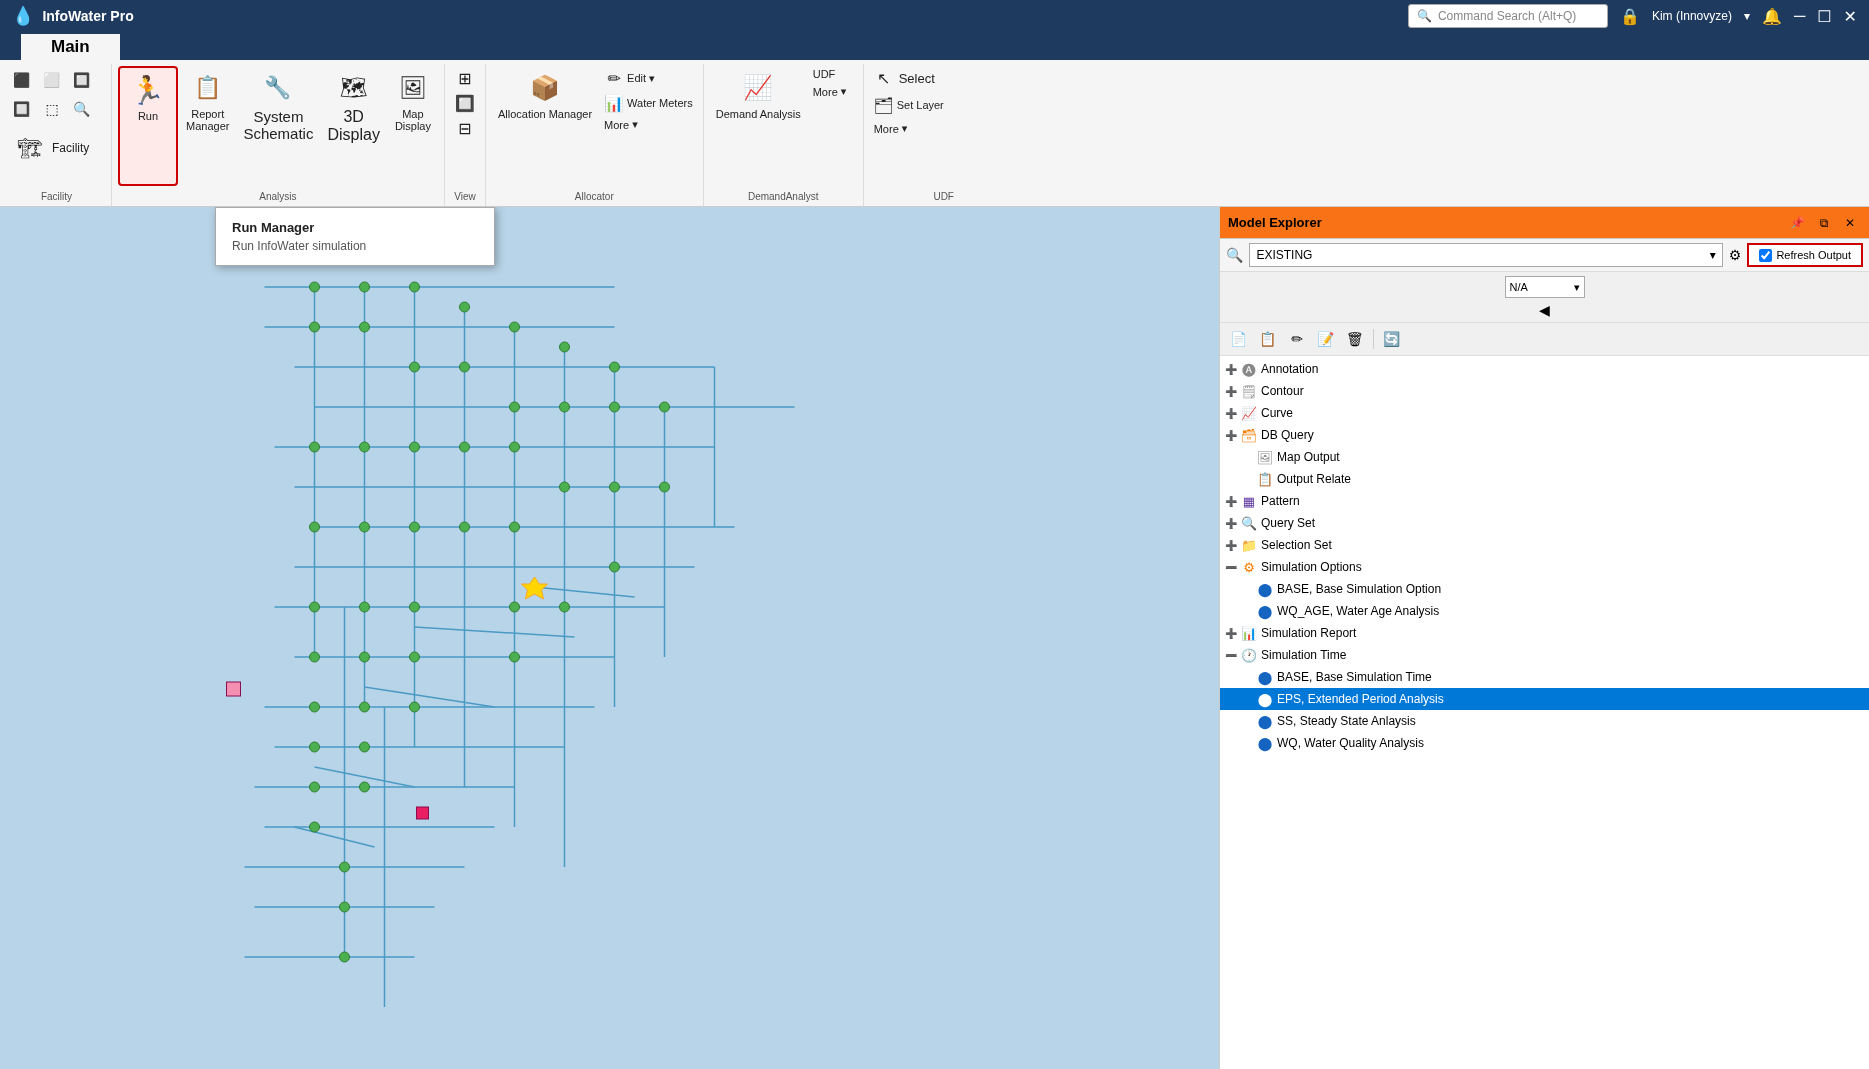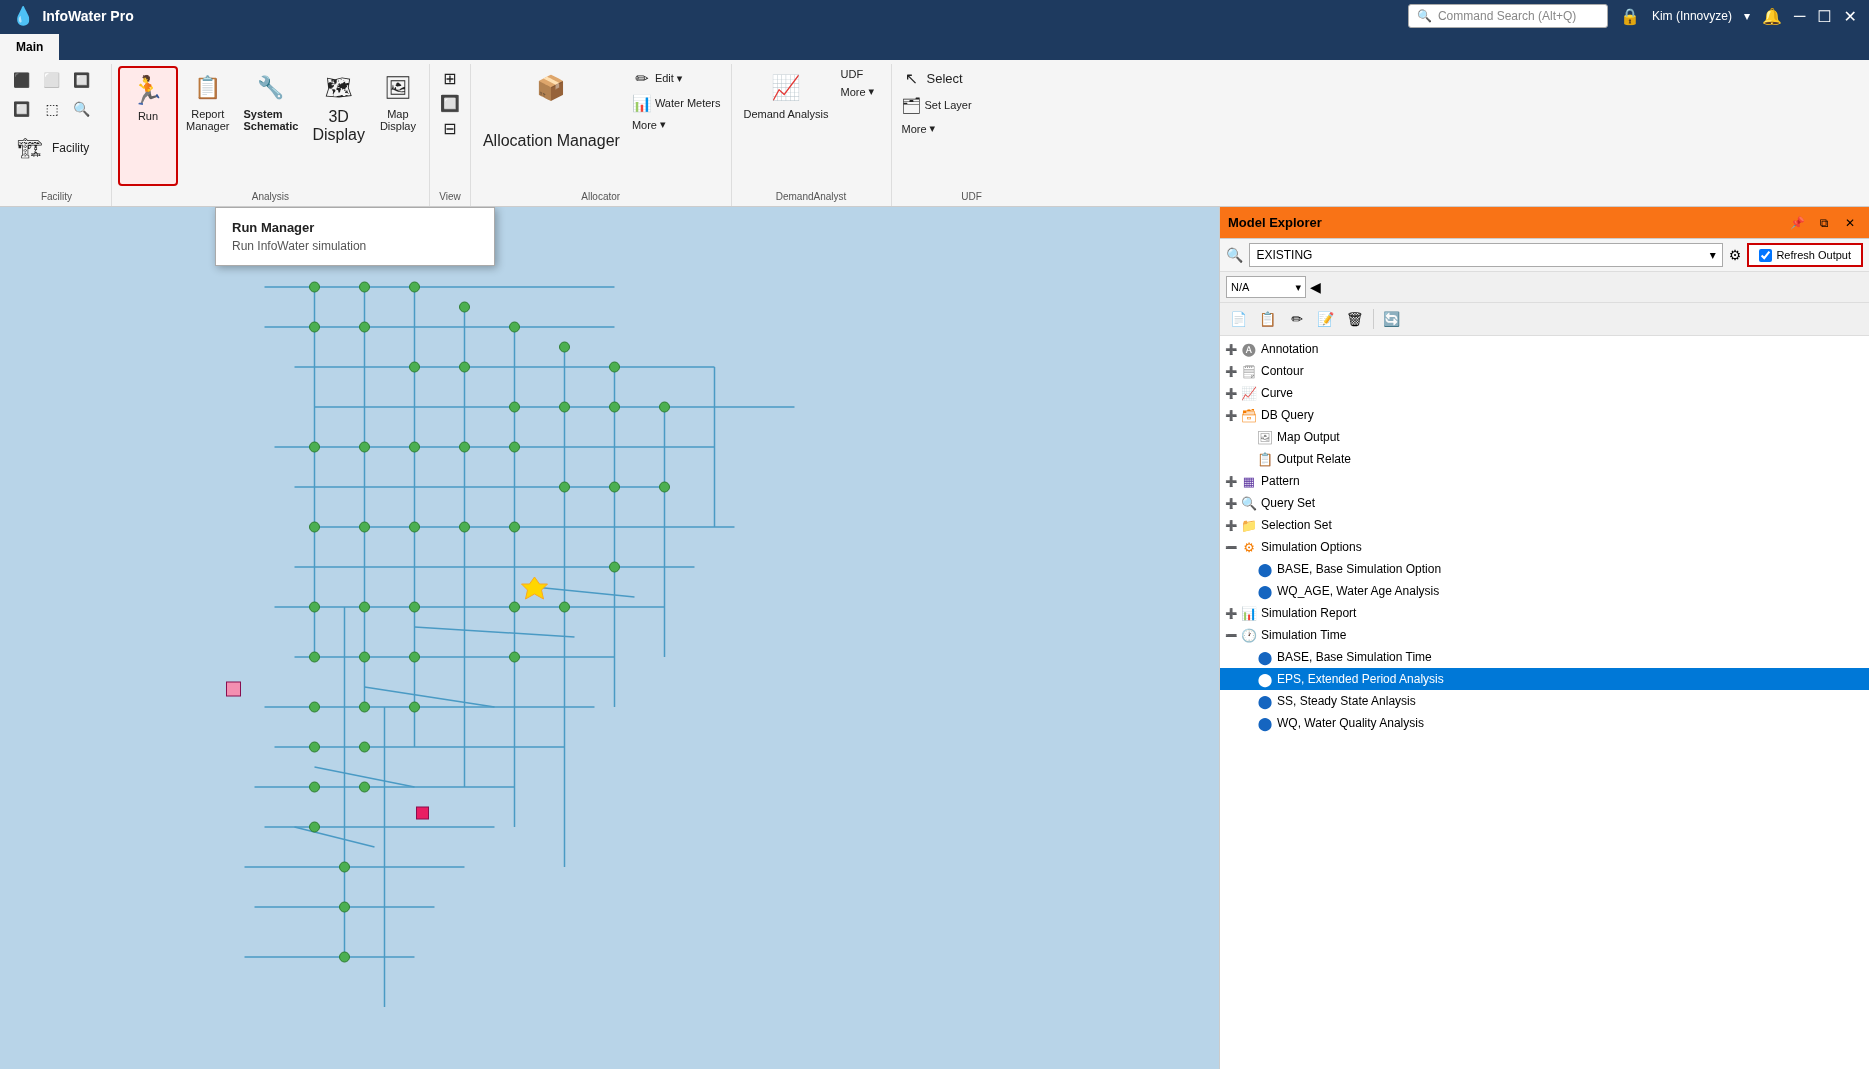--- a/index.html
+++ b/index.html
@@ -28,27 +28,28 @@
       display: flex;
       flex-direction: column;
     }
     .ribbon-tabs {
       display: flex;
       background: #1e3a5f;
       height: 30px;
       align-items: flex-end;
     }
     .ribbon-tab {
-      padding: 4px 16px;
-      font-size: 12px;
+      padding: 4px 30px;
+      font-size: 17px;
       color: #cce0f5;
       cursor: pointer;
       height: 26px;
       display: flex;
       align-items: center;
+      margin-left: 21px;
     }
     .ribbon-tab.active {
       background: #f5f5f5;
       color: #000;
       font-weight: 600;
     }
 
     .ribbon-content {
       display: flex;
       flex: 1;
@@ -237,20 +238,21 @@
       white-space: nowrap;
     }
 
     .navar-row {
       display: flex;
       align-items: center;
       padding: 4px 6px;
       gap: 4px;
       border-bottom: 1px solid #ddd;
       background: #f0f0f0;
+      flex-direction: column;
     }
     .nav-dropdown {
       width: 80px;
       height: 22px;
       border: 1px solid #aaa;
       background: white;
       font-size: 11px;
       padding: 0 4px;
       display: flex;
       align-items: center;
@@ -388,21 +390,21 @@
           <span>Run</span>
         </div>
 
         <div class="ribbon-btn-large">
           <div class="btn-icon" style="font-size:22px;">📋</div>
           <span style="font-size:11px; text-align:center;">Report<br>Manager</span>
         </div>
 
         <div class="ribbon-btn-large">
           <div class="btn-icon" style="font-size:22px;">🔧</div>
-          <span style="font-size:11px; text-align:left;font-weight:bold;">System<br>Schematic</span>
+          <span style="font-size:15px; text-align:center;">System<br>Schematic</span>
         </div>
 
         <div class="ribbon-btn-large">
           <div class="btn-icon" style="font-size:22px;">🗺</div>
           <span style="font-size:16px; text-align:center;">3D<br>Display</span>
         </div>
 
         <div class="ribbon-btn-large">
           <div class="btn-icon" style="font-size:22px;">🖼</div>
           <span style="font-size:11px; text-align:center;">Map<br>Display</span>
@@ -426,21 +428,21 @@
         </div>
       </div>
       <div class="ribbon-group-label">View</div>
     </div>
 
     <div class="ribbon-group" style="min-width:200px;">
       <div class="ribbon-group-buttons">
 
         <div class="ribbon-btn-large">
           <div class="btn-icon" style="font-size:24px; color:#1565c0;">📦</div>
-          <span style="font-size:16px; text-align:center;margin-top:24px;">Allocation
+          <span style="font-size:11px; text-align:center;">Allocation
 Manager</span>
         </div>
 
         <div class="ribbon-col">
           <div class="ribbon-btn-small">
             <span class="btn-icon-sm">✏</span>
             <span>Edit</span>
             <span>▾</span>
           </div>
           <div class="ribbon-btn-small">

